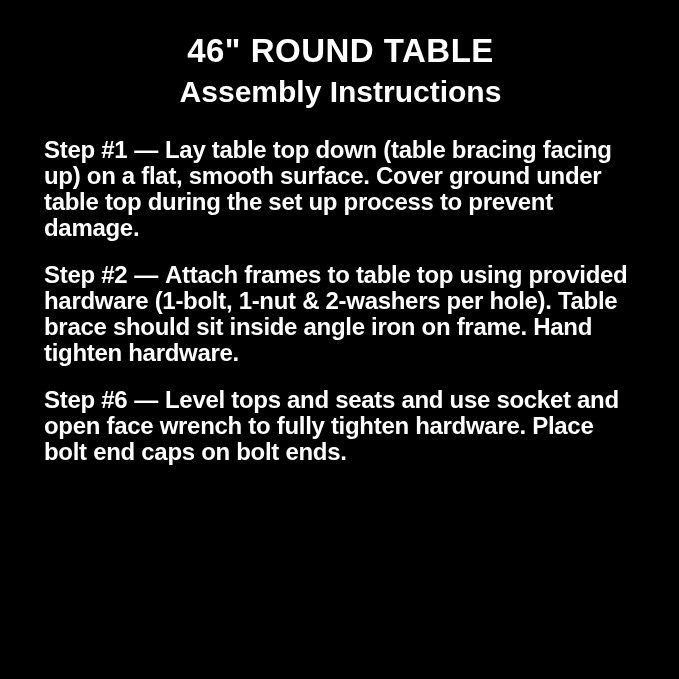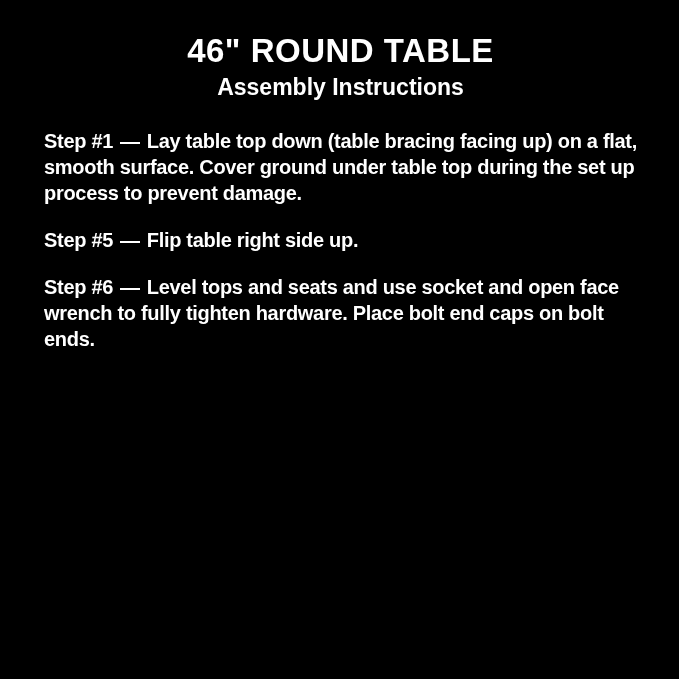--- a/index.html
+++ b/index.html
@@ -25,26 +25,26 @@
     text-align: center;
     margin-bottom: 26px;
   }
   .title {
     font-size: 33px;
     line-height: 1.25;
     letter-spacing: 0.5px;
     margin: 0;
   }
   .subtitle {
-    font-size: 23px;
+    font-size: 30px;
     line-height: 1.25;
     margin: 2px 0 0 0;
   }
   .steps p.step {
-    font-size: 20px;
+    font-size: 24px;
     line-height: 26px;
     letter-spacing: -0.3px;
     margin: 0 0 21px 0;
   }
   .step-separator {
     display: inline-block;
     margin: 0 7px;
   }
 </style>
 </head>
@@ -52,20 +52,20 @@
 
 <div class="card">
   <div class="header">
     <h1 class="title">46" ROUND TABLE</h1>
     <h2 class="subtitle">Assembly Instructions</h2>
   </div>
 
   <div class="steps">
     <p class="step"><span>Step #1</span><span class="step-separator">—</span><span>Lay table top down (table bracing facing up) on a flat, smooth surface. Cover ground under table top during the set up process to prevent damage.</span></p>
 
+    <p class="step"><span>Step #2</span><span class="step-separator">—</span><span>Attach frames to table top using provided hardware (1-bolt, 1-nut &amp; 2-washers per hole). Table brace should sit inside angle iron on frame. Hand tighten hardware.</span></p>
 
 
 
-    <p class="step"><span>Step #5</span><span class="step-separator">—</span><span>Flip table right side up.</span></p>
 
     <p class="step"><span>Step #6</span><span class="step-separator">—</span><span>Level tops and seats and use socket and open face wrench to fully tighten hardware. Place bolt end caps on bolt ends.</span></p>
   </div>
 </div>
 
 </body></html>

